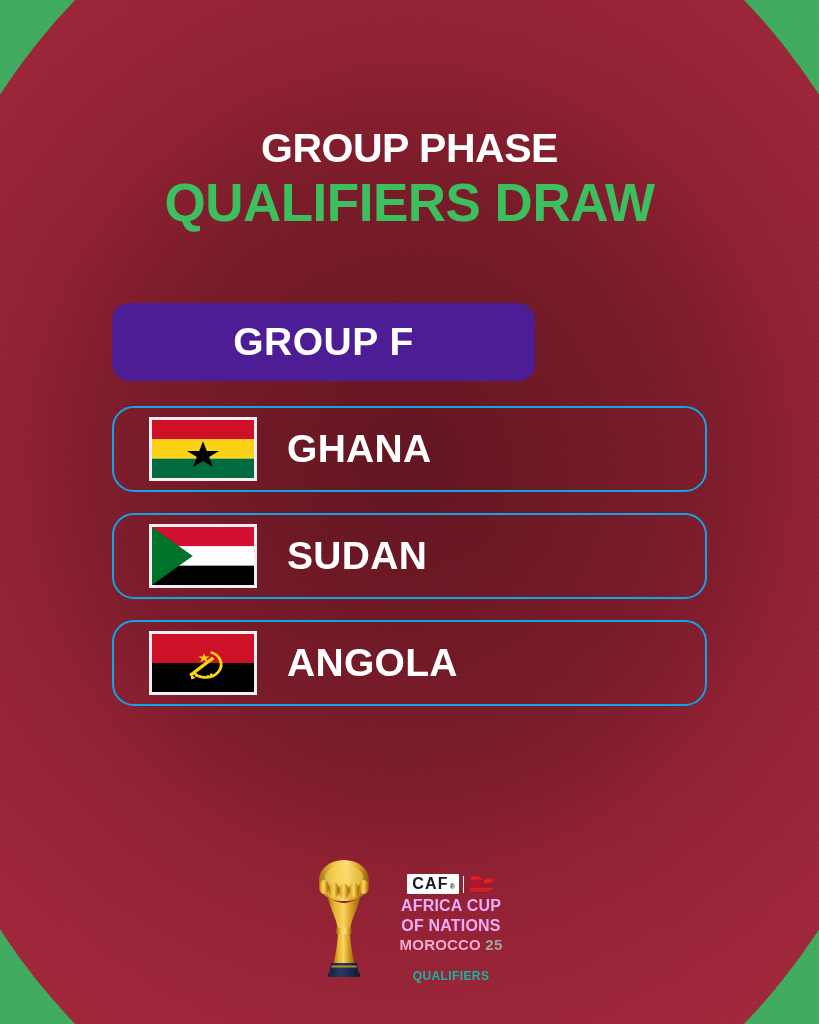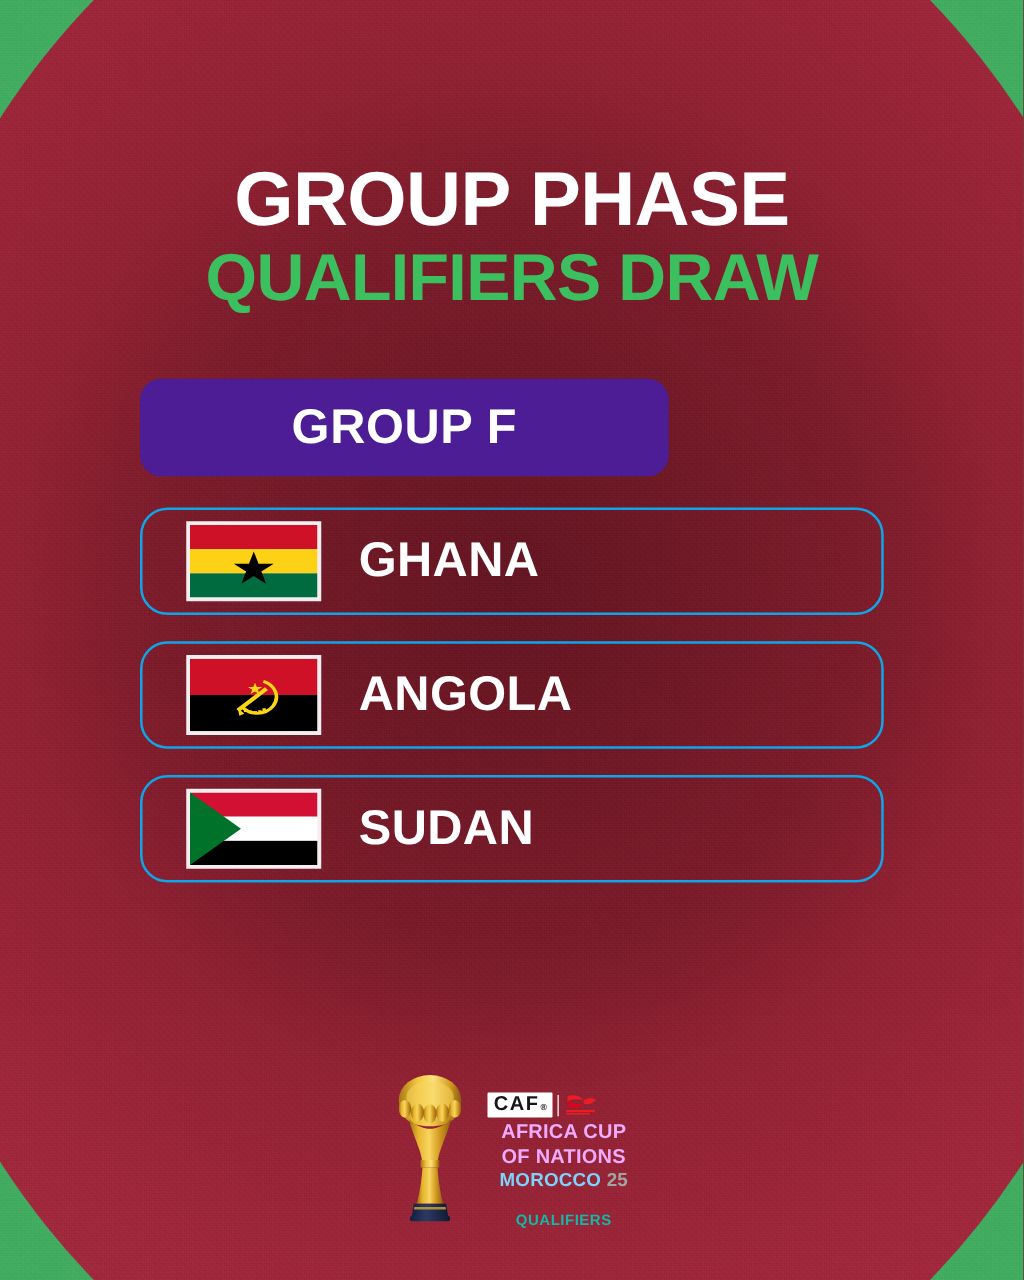--- a/index.html
+++ b/index.html
@@ -59,21 +59,21 @@
   
   .content{ position:absolute; inset:0; }
 
   .title-block{
     position:absolute; left:0; right:0; top:128px;
     text-align:center;
   }
   .title-main{
     display:block;
     color:#ffffff;
-    font-size:61px;
+    font-size:41px;
     font-weight:bold;
     letter-spacing:-0.5px;
     line-height:1.02;
   }
   .title-sub{
     display:block;
     color:#3cc05f;
     font-size:53px;
     font-weight:bold;
     letter-spacing:-0.5px;
@@ -137,21 +137,21 @@
     align-items:flex-start;
   }
   .trophy{ width:74px; height:122px; display:block; flex:0 0 auto; }
   .logo-text{
     margin-left:9px;
     padding-top:16px;
     text-align:center;
     width:122px;
   }
   .caf-lockup{
-    display:flex; align-items:center; 
+    display:flex; align-items:center; justify-content:center;
     height:22px;
   }
   .caf-box{
     background:#ffffff;
     padding:2px 4px 2px 5px;
     display:flex; align-items:baseline;
     border-radius:1px;
   }
   .caf-word{
     color:#17161a;
@@ -183,21 +183,21 @@
     line-height:1.14;
     margin-top:2px;
   }
   .line-morocco{
     font-size:15px;
     font-weight:bold;
     letter-spacing:.2px;
     line-height:1.16;
     margin-top:1px;
   }
-  .morocco-word{ color:#7dd3fc; }
+  .morocco-word{ color:#f9a8d4; }
   .morocco-year{ color:#a3a3a3; }
   .line-qualifiers{
     color:#14b8a6;
     font-size:12px;
     font-weight:bold;
     letter-spacing:.4px;
     margin-top:15px;
   }
 </style>
 </head>
@@ -228,20 +228,32 @@
       <div class="team-row">
         <span class="flag-wrap">
           <svg class="flag" viewBox="0 0 60 40" preserveAspectRatio="none">
             <rect x="0" y="0" width="60" height="13.34" fill="#ce1126"></rect>
             <rect x="0" y="13.34" width="60" height="13.33" fill="#fcd116"></rect>
             <rect x="0" y="26.67" width="60" height="13.33" fill="#006b3f"></rect>
             <polygon fill="#000000" points="30,14.6 32.25,21.4 39.4,21.4 33.6,25.6 35.8,32.4 30,28.2 24.2,32.4 26.4,25.6 20.6,21.4 27.75,21.4"></polygon>
           </svg>
         </span>
         <span class="team-name">GHANA</span>
+      </div>
+
+      <div class="team-row">
+        <span class="flag-wrap">
+          <svg class="flag" viewBox="0 0 60 40" preserveAspectRatio="none">
+            <rect x="0" y="0" width="60" height="13.34" fill="#d21034"></rect>
+            <rect x="0" y="13.34" width="60" height="13.33" fill="#ffffff"></rect>
+            <rect x="0" y="26.67" width="60" height="13.33" fill="#000000"></rect>
+            <polygon points="0,0 24,20 0,40" fill="#007229"></polygon>
+          </svg>
+        </span>
+        <span class="team-name">SUDAN</span>
       </div>
 
       <div class="team-row">
         <span class="flag-wrap">
           <svg class="flag" viewBox="0 0 60 40" preserveAspectRatio="none">
             <rect x="0" y="0" width="60" height="20" fill="#ce1126"></rect>
             <rect x="0" y="20" width="60" height="20" fill="#000000"></rect>
             <g fill="none" stroke="#f9d616" stroke-width="1.7">
               <path d="M34.5 12.5 A9 9 0 1 1 24.5 26.5"></path>
               <path d="M22.5 28.5 L36 16.5" stroke-width="2.1"></path>
@@ -256,32 +268,20 @@
               <rect x="27.6" y="28.6" width="1.6" height="1.6"></rect>
               <rect x="29.9" y="28.9" width="1.6" height="1.6"></rect>
               <rect x="32.1" y="28.4" width="1.6" height="1.6"></rect>
               <rect x="34.1" y="27.3" width="1.6" height="1.6"></rect>
             </g>
           </svg>
         </span>
         <span class="team-name">ANGOLA</span>
       </div>
 
-      <div class="team-row">
-        <span class="flag-wrap">
-          <svg class="flag" viewBox="0 0 60 40" preserveAspectRatio="none">
-            <rect x="0" y="0" width="60" height="13.34" fill="#d21034"></rect>
-            <rect x="0" y="13.34" width="60" height="13.33" fill="#ffffff"></rect>
-            <rect x="0" y="26.67" width="60" height="13.33" fill="#000000"></rect>
-            <polygon points="0,0 24,20 0,40" fill="#007229"></polygon>
-          </svg>
-        </span>
-        <span class="team-name">SUDAN</span>
-      </div>
-
 
     </div>
 
     <div class="footer">
 
       <svg class="trophy" viewBox="0 0 74 122">
         <defs>
           <linearGradient id="gold" x1="0" y1="0" x2="1" y2="0">
             <stop offset="0%" stop-color="#9d6f14"></stop>
             <stop offset="22%" stop-color="#e8b52e"></stop>

